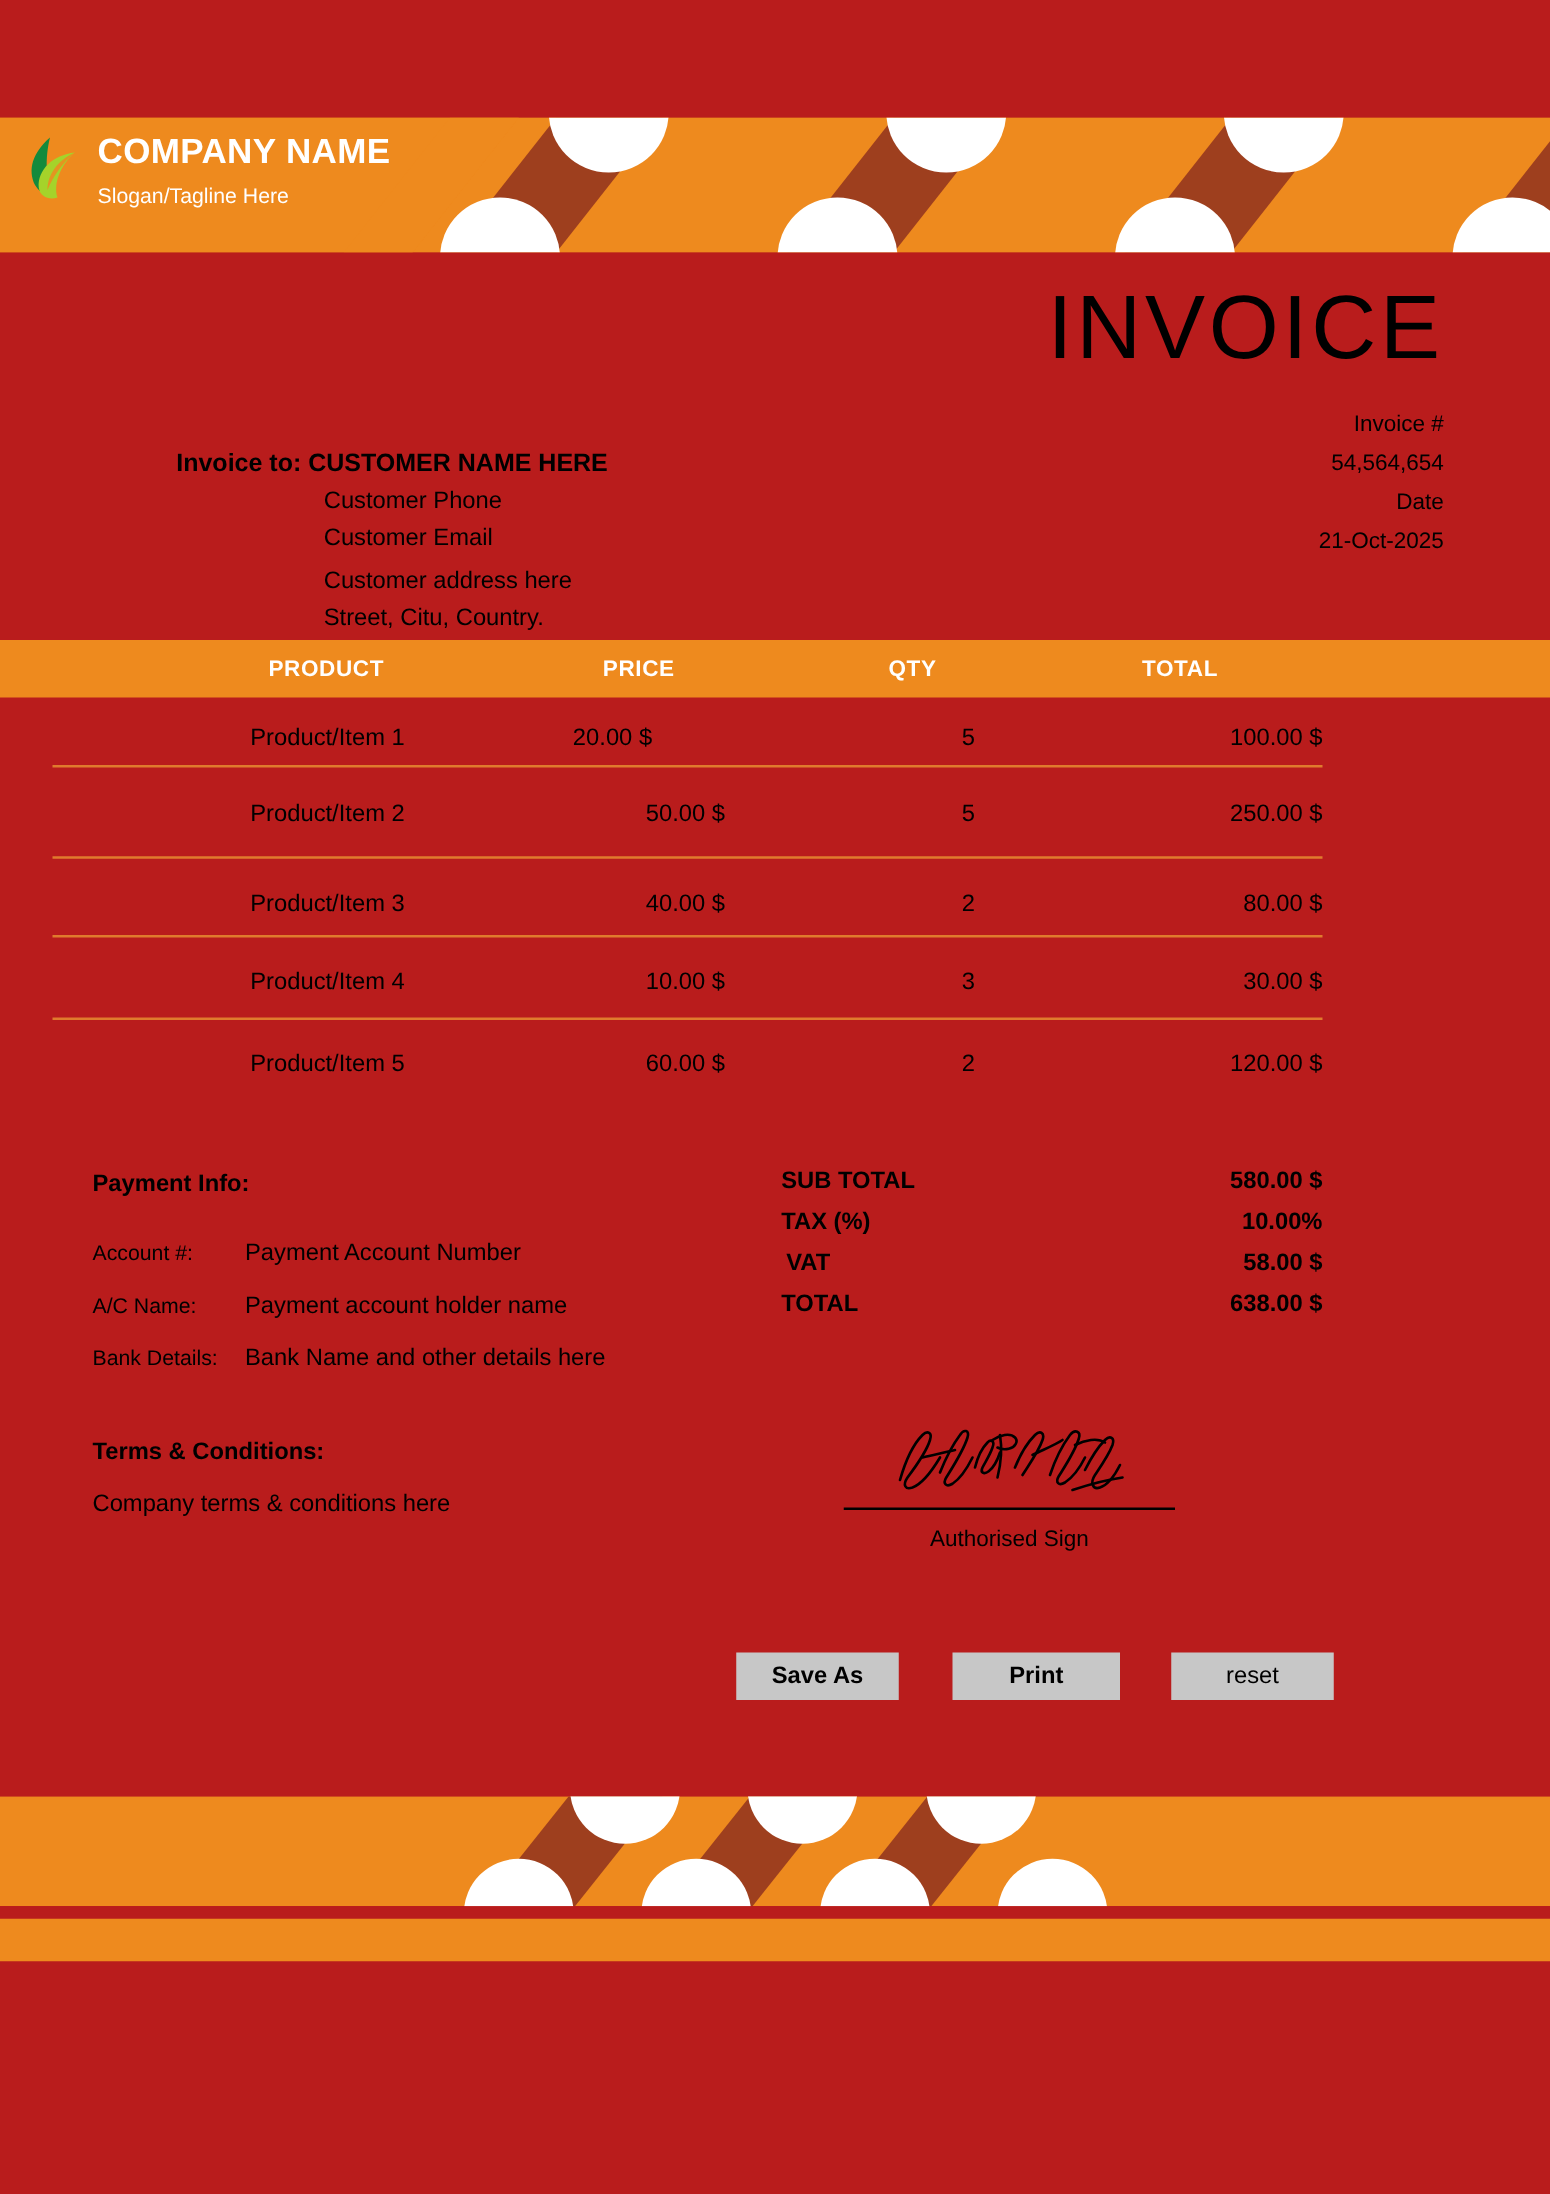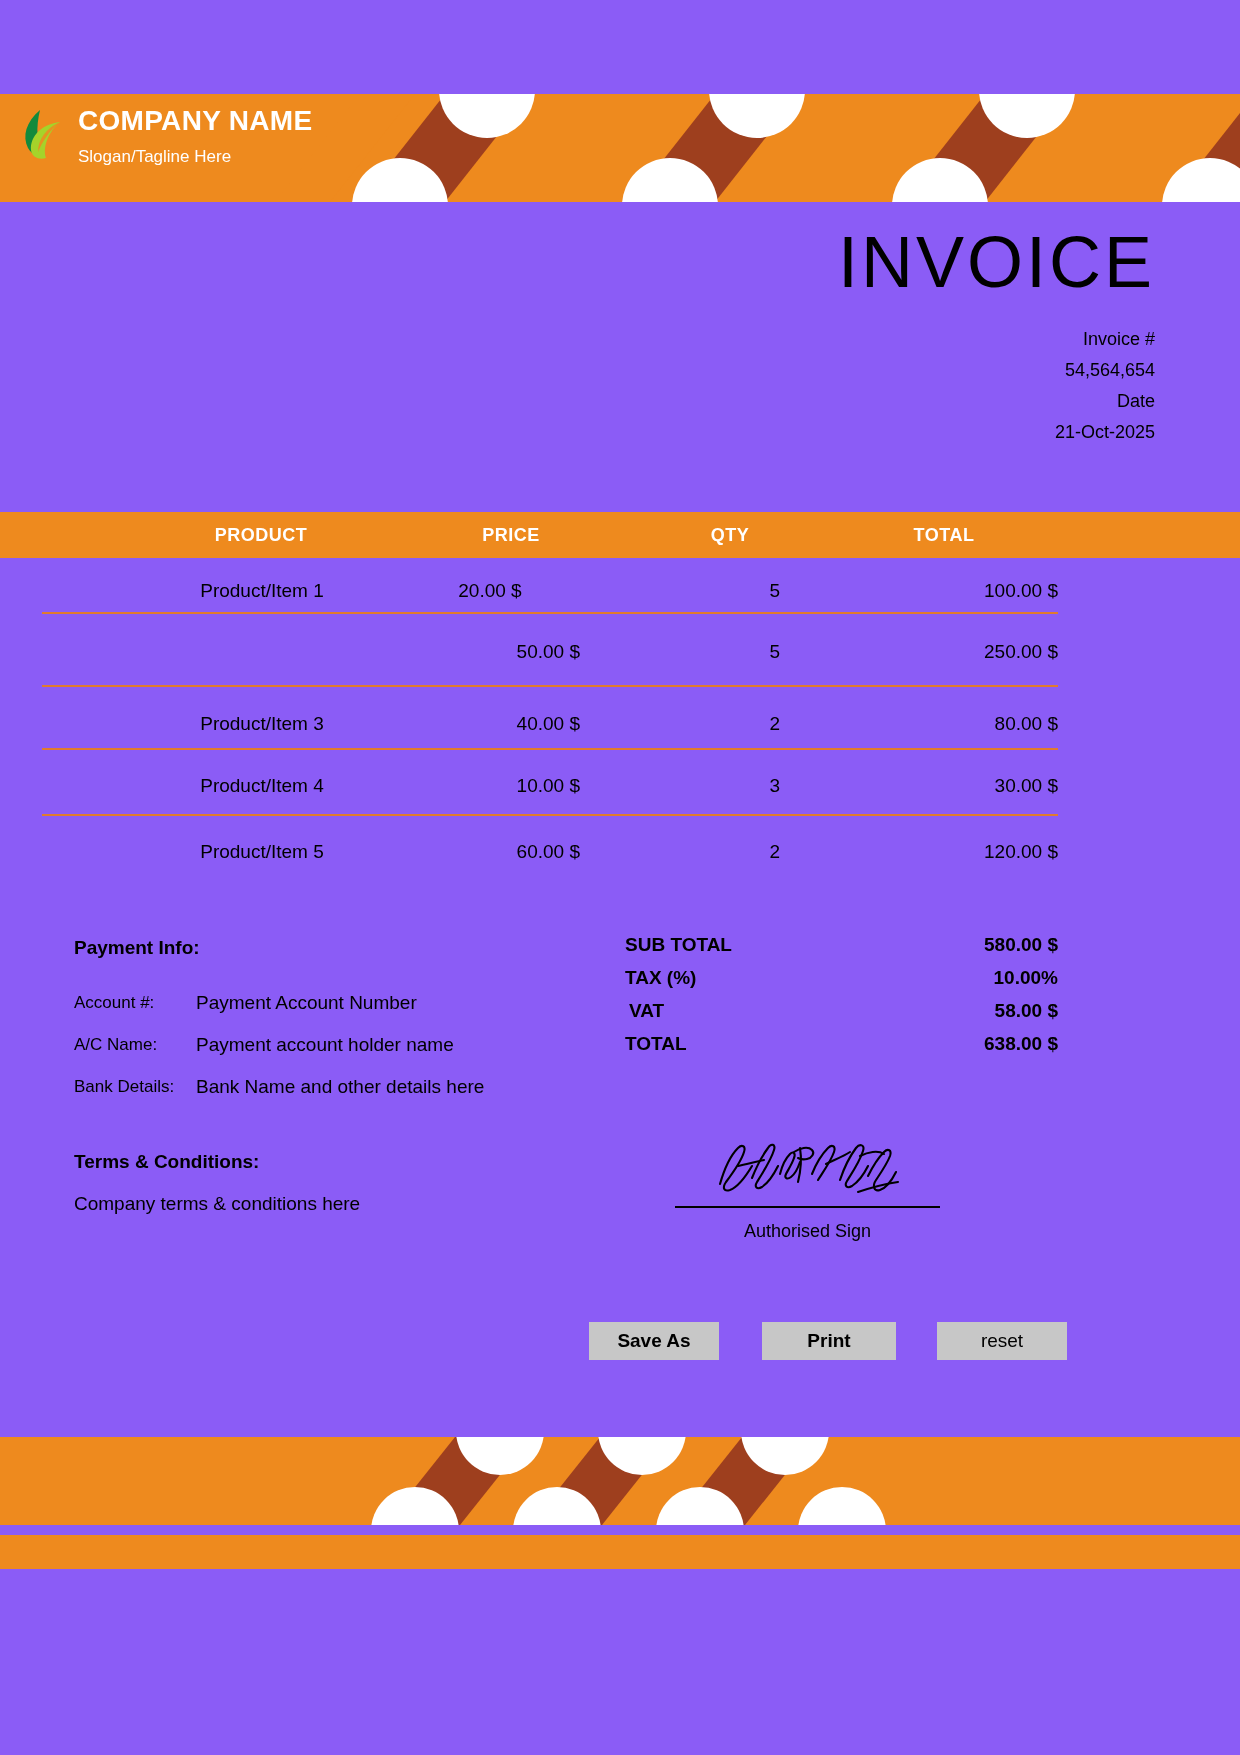--- a/index.html
+++ b/index.html
@@ -3,21 +3,21 @@
 <meta charset="utf-8">
 <style>
   * { box-sizing: border-box; margin: 0; padding: 0; }
   html, body {
     width: 1240px; height: 1755px;
     background: #ffffff;
     font-family: "Liberation Sans", sans-serif;
     color: #000000;
     overflow: hidden;
   }
-  .page { position: relative; width: 1240px; height: 1755px; background:#8b5cf6; }
+  .page { position: relative; width: 1240px; height: 1755px; background:#b91c1c; }
 
   
   .banner {
     position: absolute; left: 0; top: 94px; width: 1240px; height: 108px;
     overflow: hidden;
   }
   .banner-bg { position:absolute; inset:0; background:#EE8A1E; }
   .ribbon-svg { position:absolute; left:0; top:0; }
 
   .brand {
@@ -182,20 +182,31 @@
 
   <div class="invoice-title">INVOICE</div>
 
   <div class="meta">
     <div class="meta-line">Invoice #</div>
     <div class="meta-line">54,564,654</div>
     <div class="meta-line">Date</div>
     <div class="meta-line">21-Oct-2025</div>
   </div>
 
+  <div class="billto">
+    <div class="billto-row1">
+      <span>Invoice to:</span>
+      <span>CUSTOMER NAME HERE</span>
+    </div>
+    <div class="billto-line billto-ind">Customer Phone</div>
+    <div class="billto-line billto-ind">Customer Email</div>
+    <div class="billto-gap"></div>
+    <div class="billto-line billto-ind">Customer address here</div>
+    <div class="billto-line billto-ind">Street, Citu, Country.</div>
+  </div>
 
   <div class="tbl-head">
     <div class="tbl-head-inner">
       <div class="c-product">PRODUCT</div>
       <div class="c-price">PRICE</div>
       <div class="c-qty">QTY</div>
       <div class="c-total">TOTAL</div>
     </div>
   </div>
 
@@ -203,20 +214,21 @@
 
     <div class="t-row" style="height:62px;">
       <div class="cell c-product" style="top:22px;">Product/Item 1</div>
       <div class="cell c-price" style="top:22px;text-align:center;">20.00 $</div>
       <div class="cell c-qty" style="top:22px;">5</div>
       <div class="cell c-total" style="top:22px;">100.00 $</div>
       <div class="row-sep" style="top:54px;"></div>
     </div>
 
     <div class="t-row" style="height:72px;">
+      <div class="cell c-product" style="top:21px;">Product/Item 2</div>
       <div class="cell c-price" style="top:21px;">50.00 $</div>
       <div class="cell c-qty" style="top:21px;">5</div>
       <div class="cell c-total" style="top:21px;">250.00 $</div>
       <div class="row-sep" style="top:65px;"></div>
     </div>
 
     <div class="t-row" style="height:62px;">
       <div class="cell c-product" style="top:21px;">Product/Item 3</div>
       <div class="cell c-price" style="top:21px;">40.00 $</div>
       <div class="cell c-qty" style="top:21px;">2</div>

